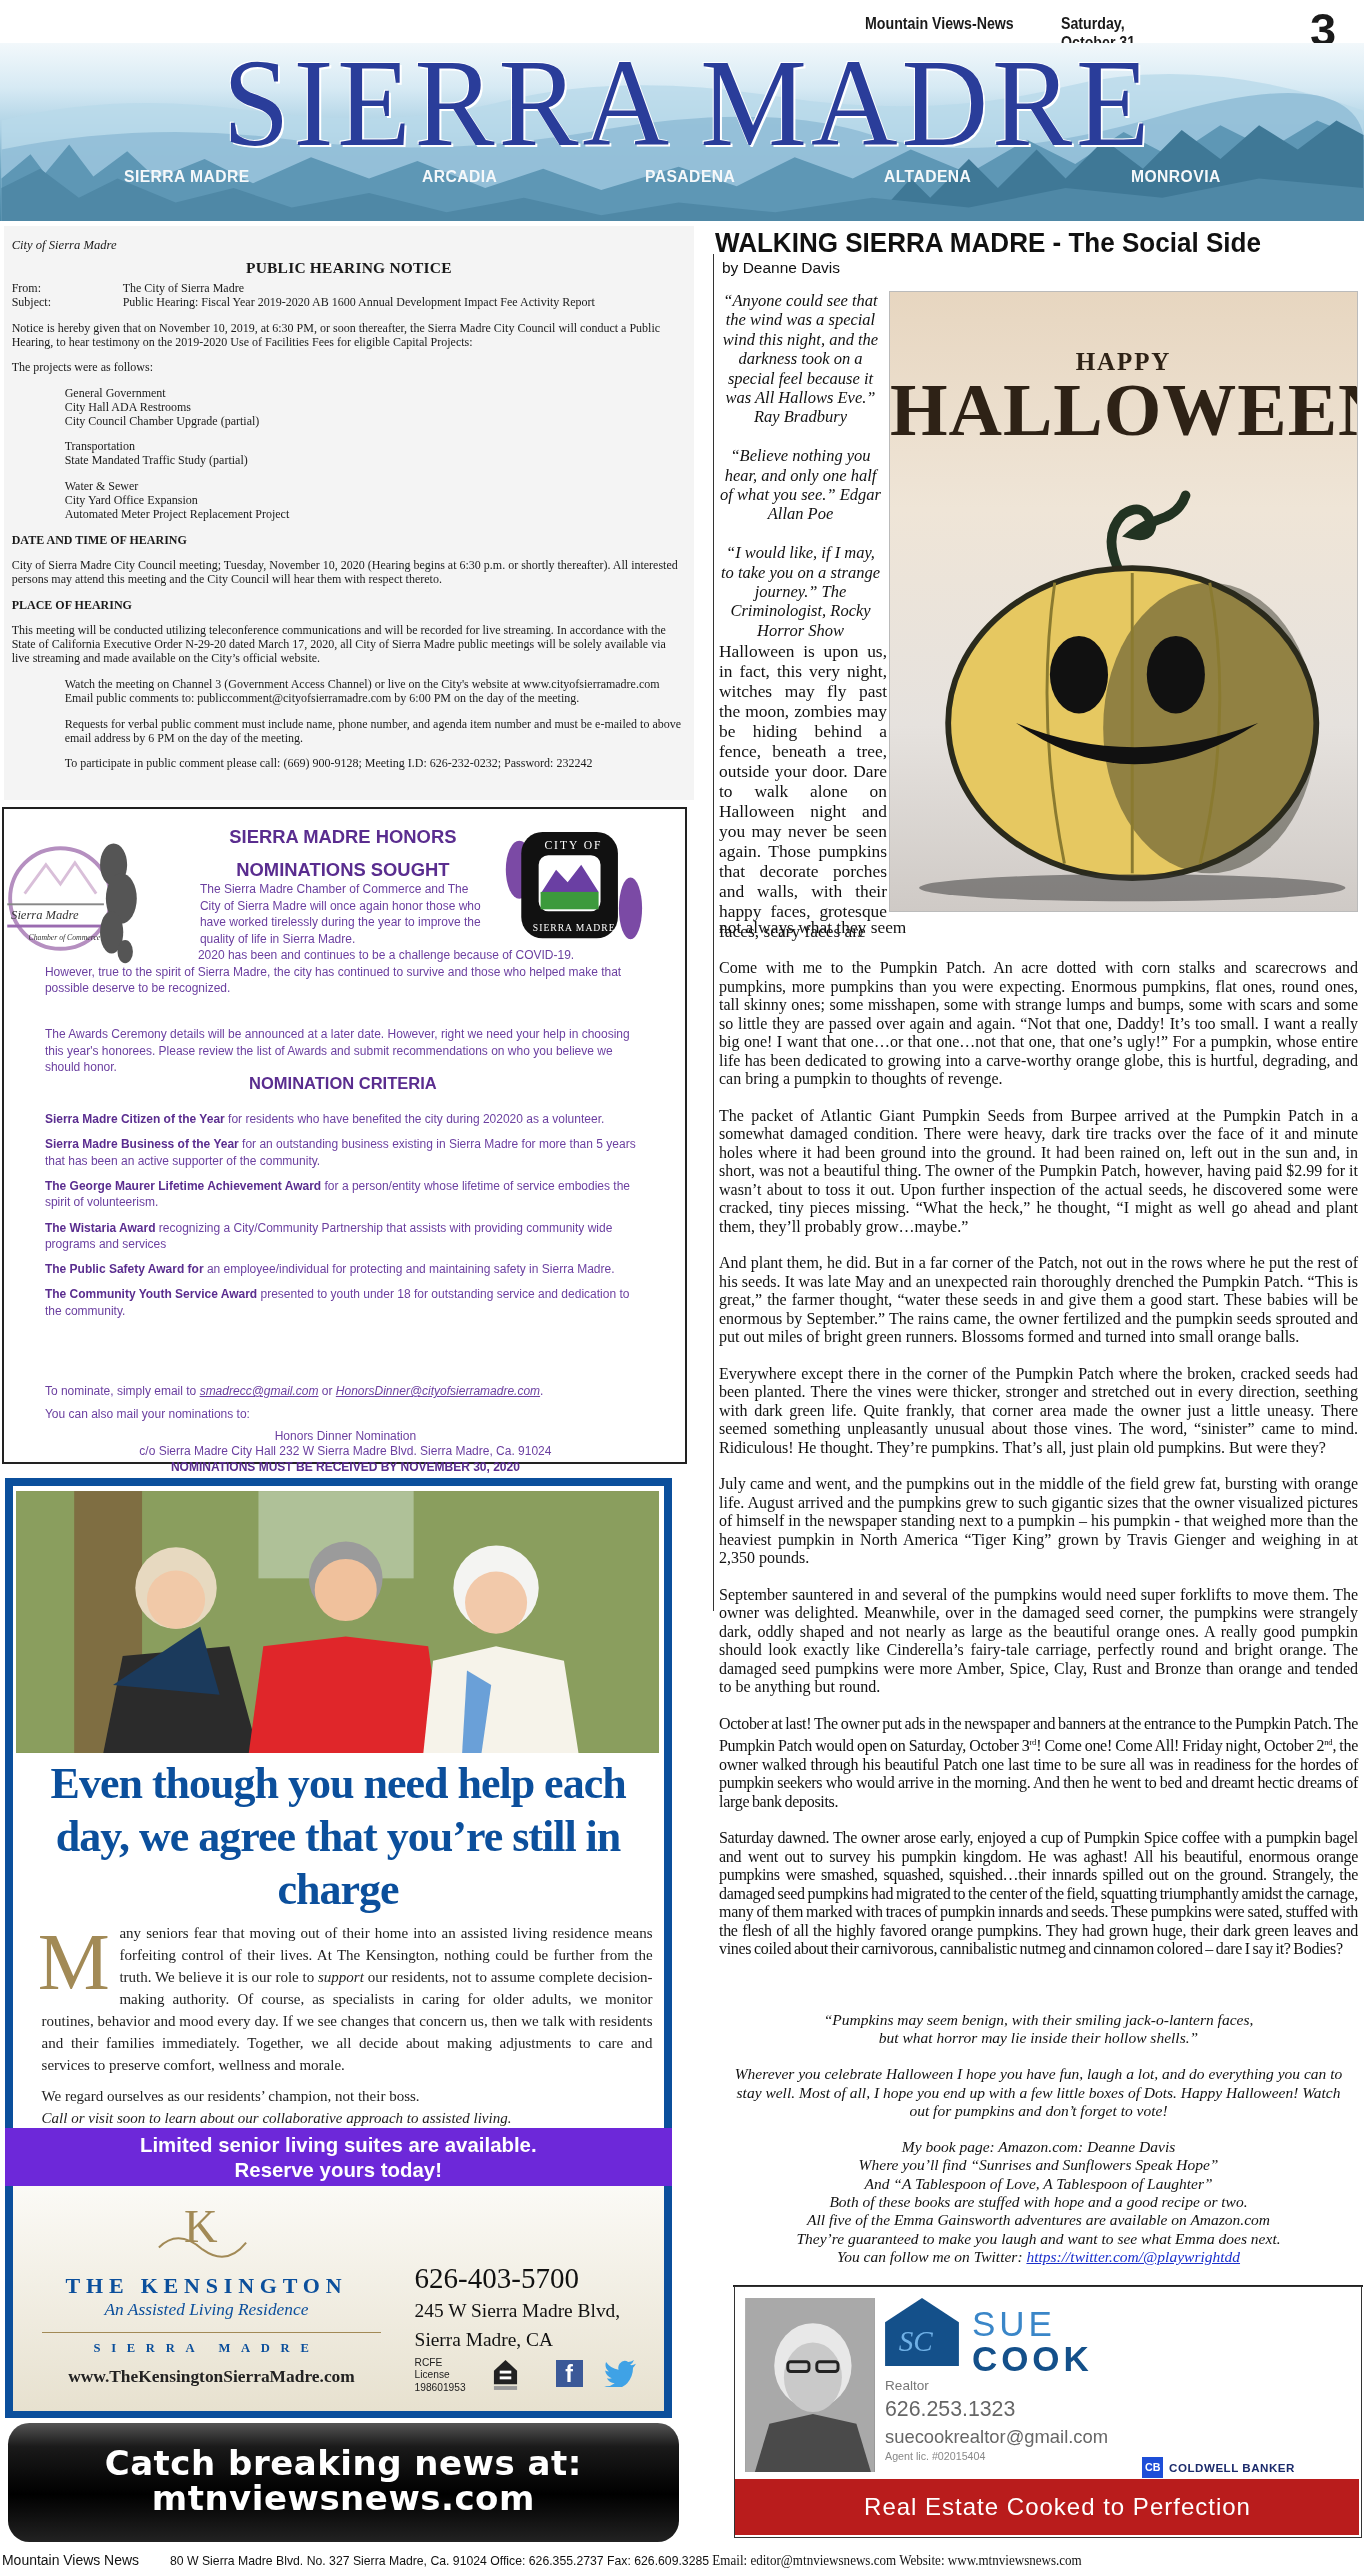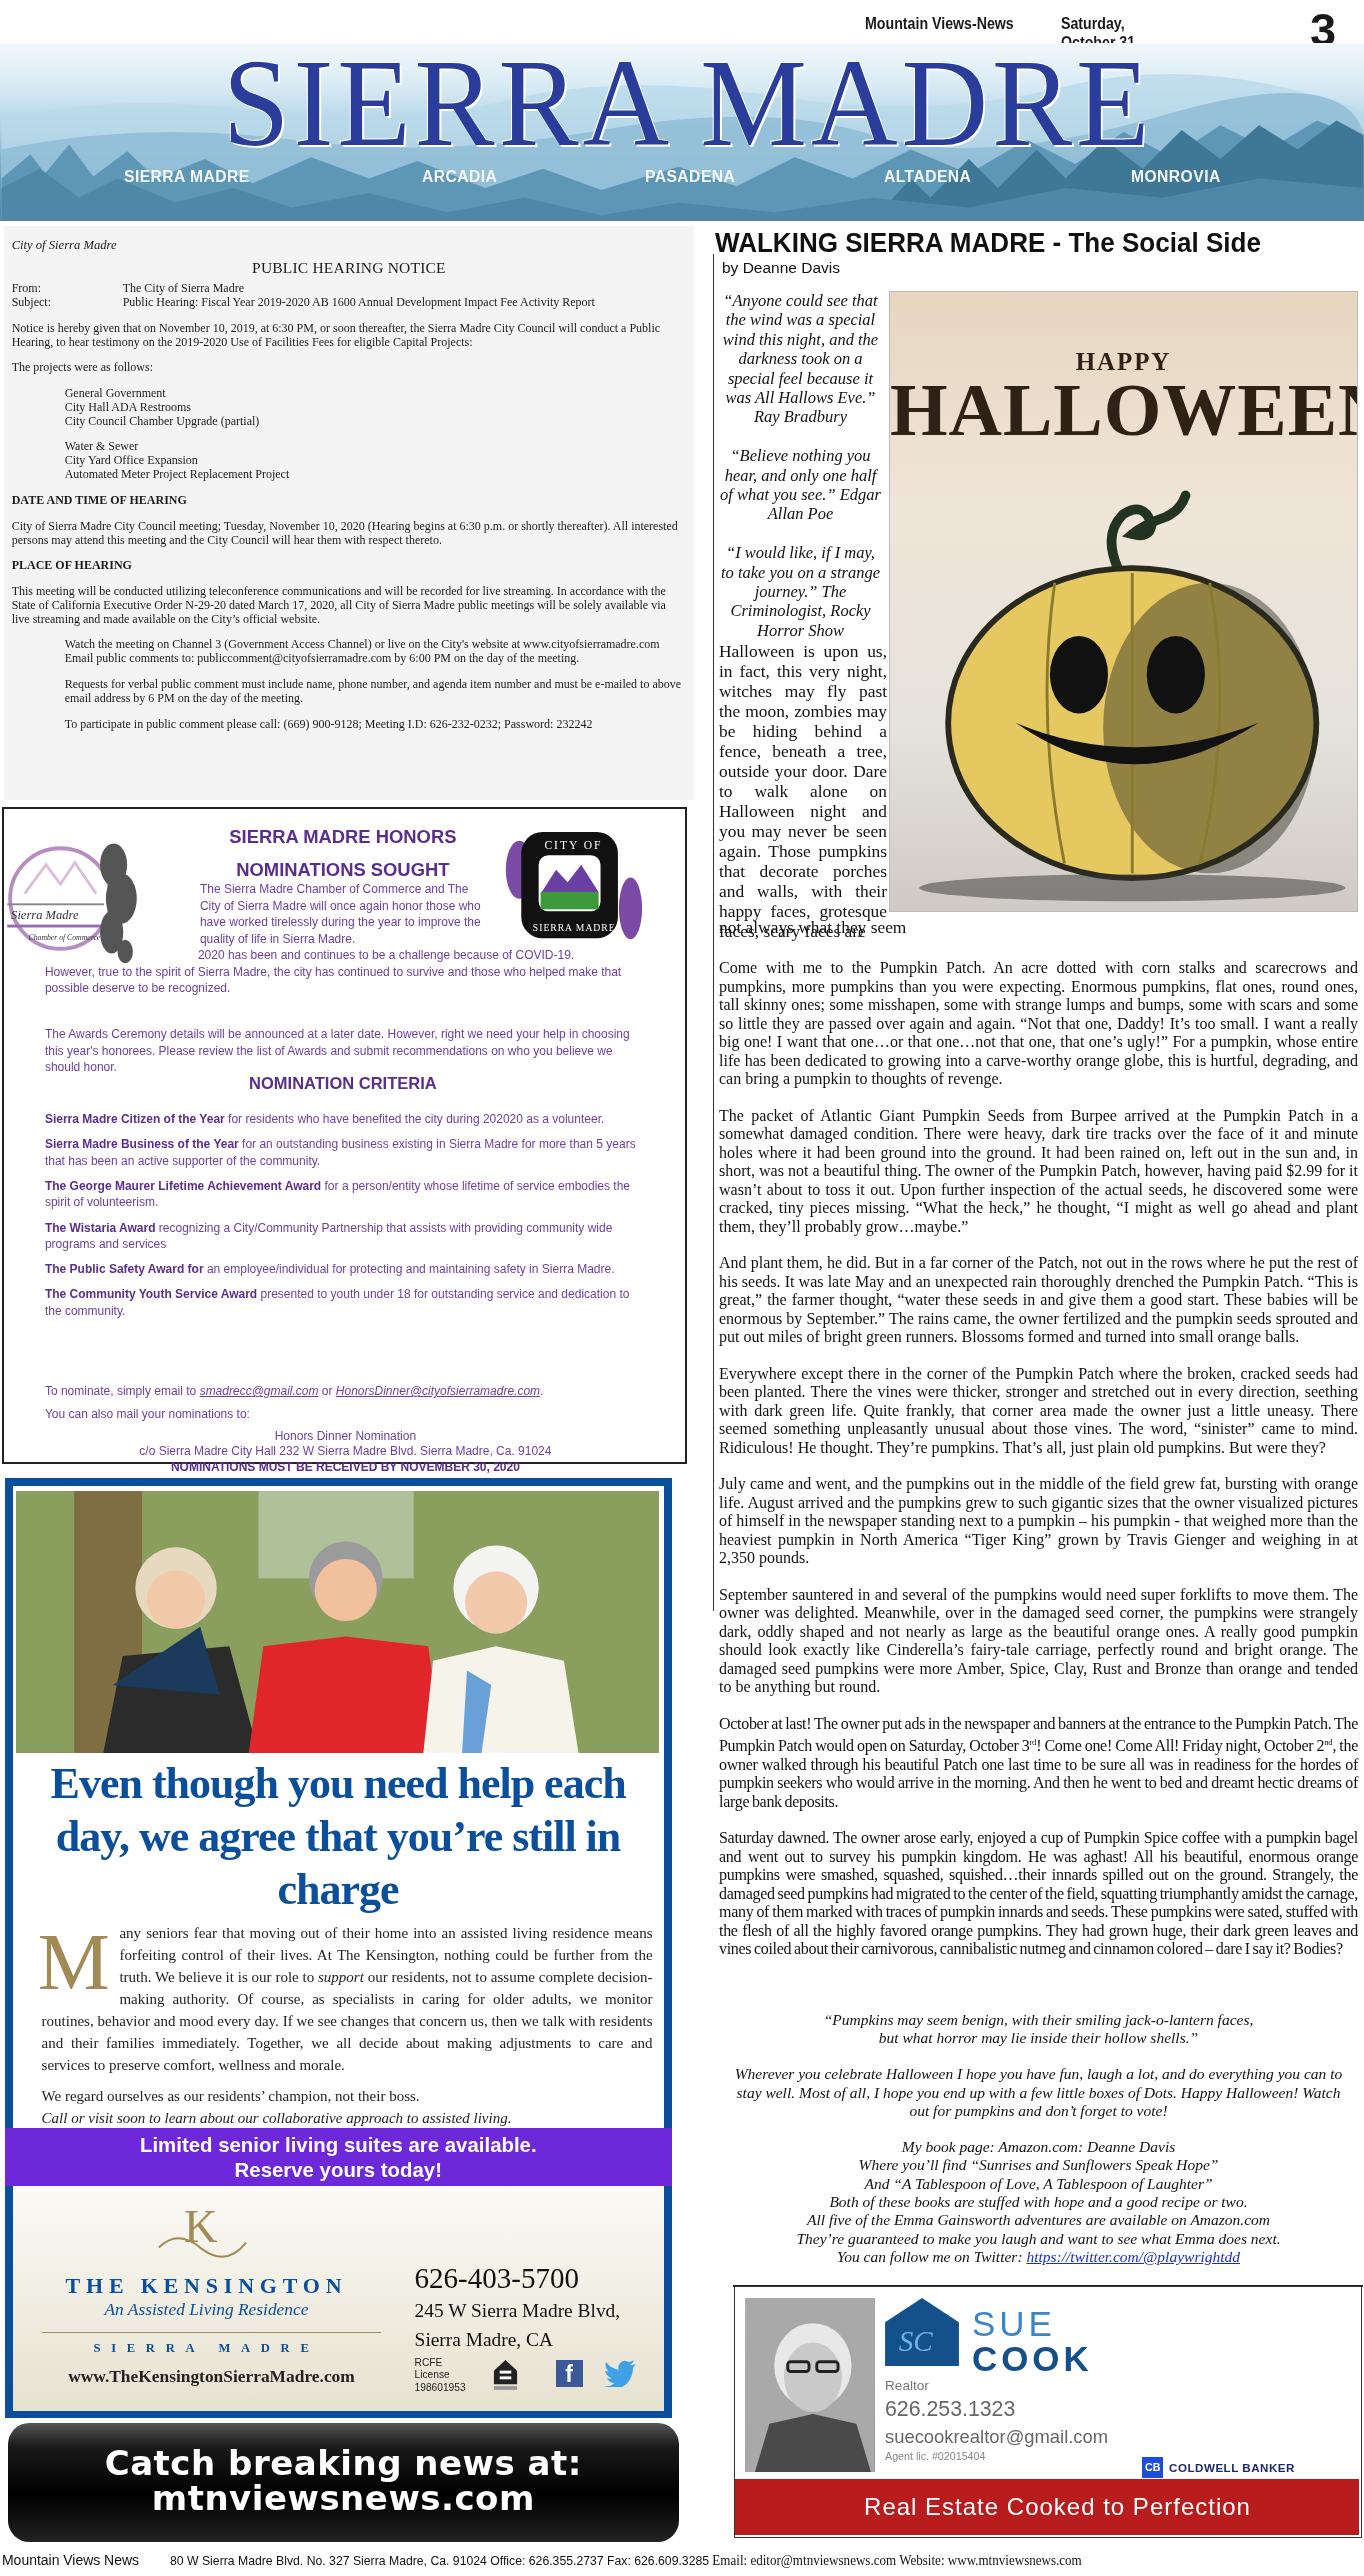--- a/index.html
+++ b/index.html
@@ -16,21 +16,21 @@
   .banner svg { position: absolute; left: 0; top: 0; }
   .banner .title { position: absolute; left: 155px; top: 0px; width: 1066px; text-align: center;
     font: 120px "Liberation Serif", serif; color: #2a3d9a; letter-spacing: 3.9px; line-height: 120px;
     text-shadow: 1.9px 1.9px 0 #fff, -1px -1px 0 #fff; transform: scaleY(1.05); }
   .banner .cities { position: absolute; top: 123px; left: 0; width: 1365px; height: 23px; }
   .banner .city { position: absolute; font: bold 17.4px "Liberation Sans", sans-serif; color: #f5f8fa; letter-spacing: 0.5px; transform: scaleX(0.9); transform-origin: left; }
 
   
   .notice { position: absolute; left: 3.9px; top: 226px; width: 690px; height: 574px; background: #f4f4f4; padding: 11.6px 7.8px; font-size: 12px; line-height: 14px; font-family: "Liberation Serif", serif; }
   .notice .city { font-style: italic; font-size: 12.6px; }
-  .notice h2 { text-align: center; font-size: 15.5px; font-weight: normal; margin: 9.7px 0 5.8px; letter-spacing: 0.2px; }
+  .notice h2 { text-align: center; font-size: 15.5px; font-weight: bold; margin: 9.7px 0 5.8px; letter-spacing: 0.2px; }
   .notice .row { display: flex; }
   .notice .row .k { width: 111px; }
   .notice p { margin-bottom: 11.6px; }
   .notice .indent { padding-left: 53px; }
   .notice .head { font-weight: bold; margin-bottom: 11.6px; }
   .notice .group { margin-bottom: 11.6px; }
 
   
   .honors { position: absolute; left: 1.9px; top: 807px; width: 685px; height: 657px; border: 2.9px solid #222; background: #fff; font-family: "Liberation Sans", sans-serif; color: #6b3fa0; }
   .honors .logo-left { position: absolute; left: 2.9px; top: 17.4px; width: 131px; height: 145px; }
@@ -157,20 +157,24 @@
   <div class="row" style="margin-bottom:11.6px">
     <span class="k">Subject:</span>
     <span>Public Hearing: Fiscal Year 2019-2020 AB 1600 Annual Development Impact Fee Activity Report</span>
   </div>
   <p>Notice is hereby given that on November 10, 2019, at 6:30 PM, or soon thereafter, the Sierra Madre City Council will conduct a Public Hearing, to hear testimony on the 2019-2020 Use of Facilities Fees for eligible Capital Projects:</p>
   <p>The projects were as follows:</p>
   <div class="indent group">
     <div>General Government</div>
     <div>City Hall ADA Restrooms</div>
     <div>City Council Chamber Upgrade (partial)</div>
+  </div>
+  <div class="indent group">
+    <div>Transportation</div>
+    <div>State Mandated Traffic Study (partial)</div>
   </div>
   <div class="indent group">
     <div>Water &amp; Sewer</div>
     <div>City Yard Office Expansion</div>
     <div>Automated Meter Project Replacement Project</div>
   </div>
   <div class="head">DATE AND TIME OF HEARING</div>
   <p>City of Sierra Madre City Council meeting; Tuesday, November 10, 2020 (Hearing begins at 6:30 p.m. or shortly thereafter). All interested persons may attend this meeting and the City Council will hear them with respect thereto.</p>
   <div class="head">PLACE OF HEARING</div>
   <p>This meeting will be conducted utilizing teleconference communications and will be recorded for live streaming. In accordance with the State of California Executive Order N-29-20 dated March 17, 2020, all City of Sierra Madre public meetings will be solely available via live streaming and made available on the City’s official website.</p>

